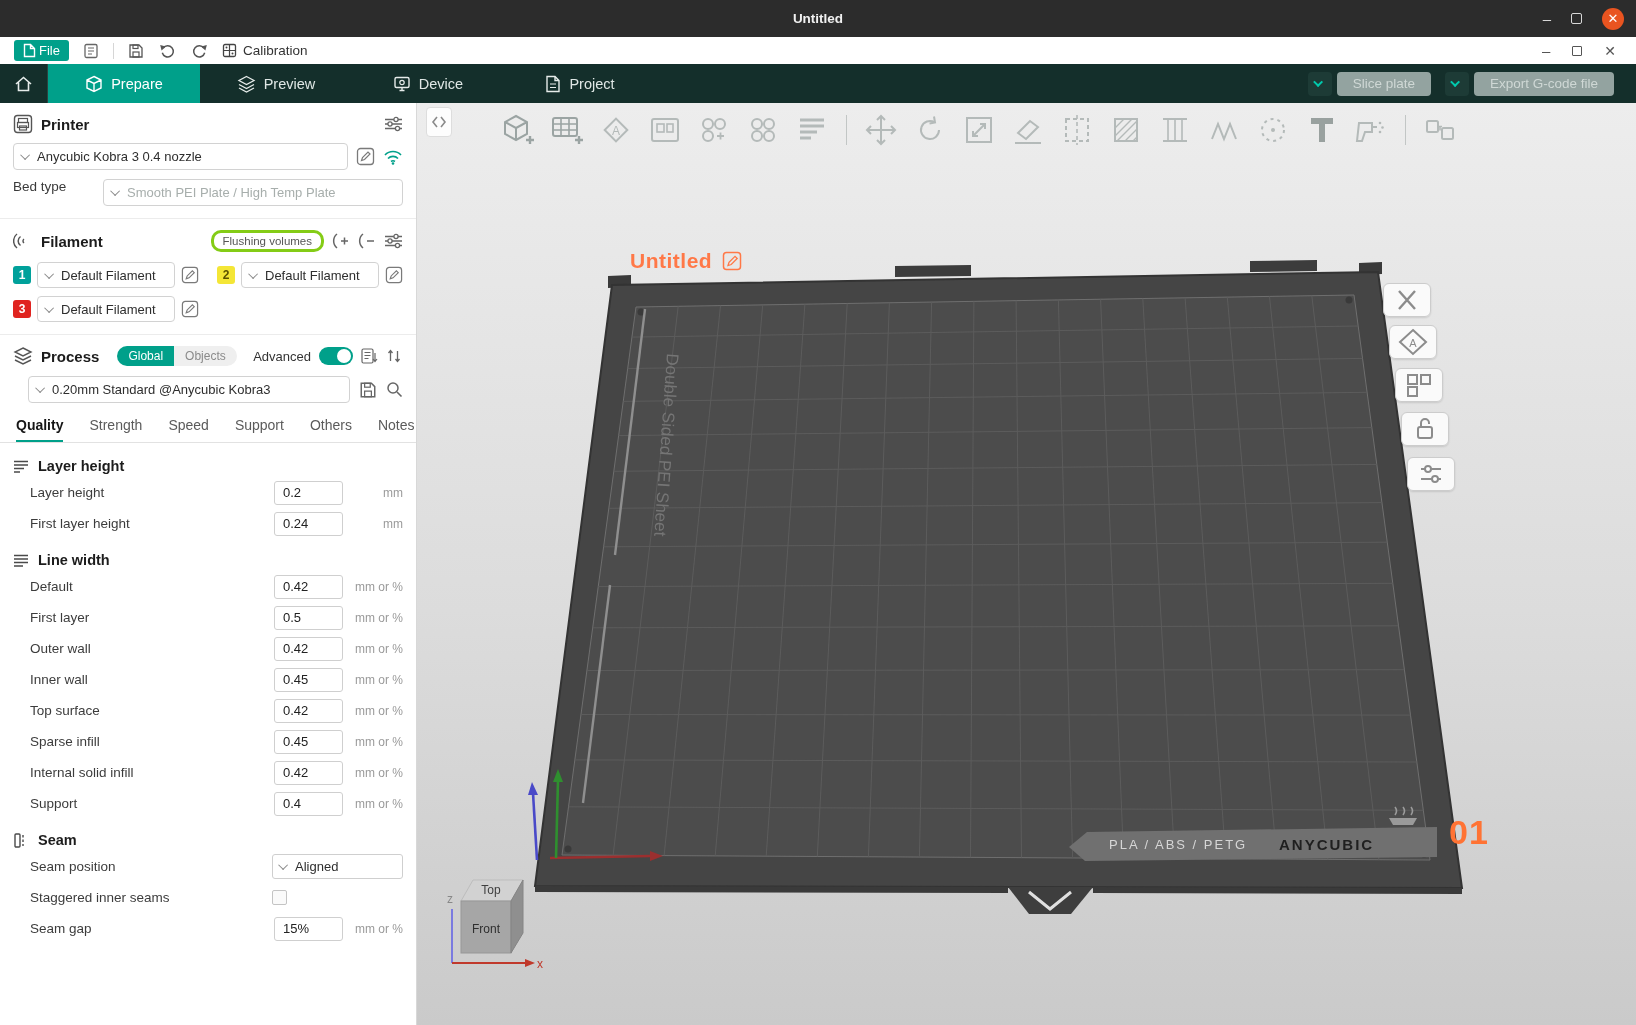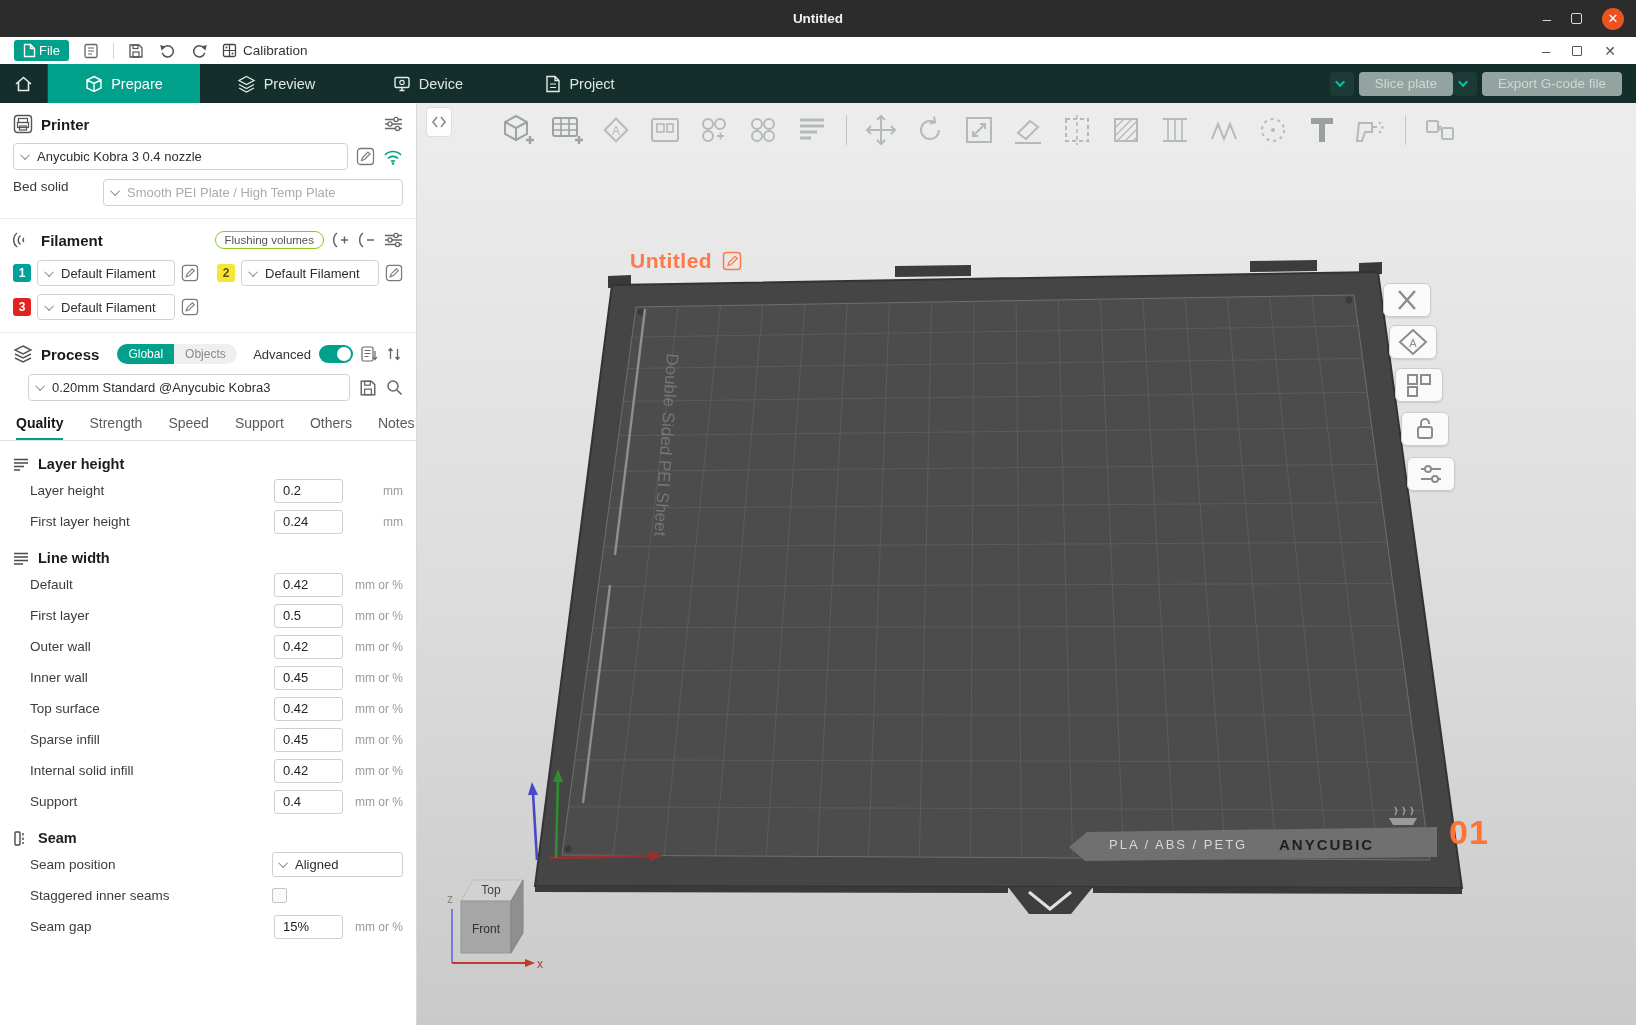--- a/index.html
+++ b/index.html
@@ -24,21 +24,21 @@
   .menubar .controls { margin-left:auto; display:flex; align-items:center; gap:22px; padding-right:6px; }
   .mb-min { color:#555; font-size:15px; line-height:8px; }
   .mb-max { width:10px; height:10px; border:1.4px solid #555; border-radius:1px; }
   .mb-close { color:#555; font-size:14px; }
 
   
   .tabbar { height:39px; background:#142f2b; display:flex; align-items:stretch; }
   .home-cell { width:48px; display:flex; align-items:center; justify-content:center; border-right:1px solid rgba(255,255,255,0.10); }
   .main-tab { width:152px; display:flex; align-items:center; justify-content:center; gap:8px; color:#dfe7e5; font-size:14.5px; }
   .main-tab.active { background:#00a08a; color:#fff; }
-  .tabbar-right { margin-left:auto; display:flex; align-items:center; padding-right:14px; }
+  .tabbar-right { margin-left:auto; display:flex; align-items:center; gap:14px; padding-right:22px; }
   .action-btn { display:flex; align-items:center; gap:5px; }
   .action-btn .chev-box { width:24px; height:24px; background:#1d3b36; border-radius:4px; display:flex; align-items:center; justify-content:center; }
   .action-btn .chev-box .chv { width:7px; height:7px; border-left:2px solid #00c9ad; border-bottom:2px solid #00c9ad; transform:rotate(-45deg) translateY(-2px); }
   .action-btn .body { height:24px; padding:0 16px; background:#93a3a0; border-radius:4px; color:#cfd8d5; font-size:13.5px; display:flex; align-items:center; }
 
   
   .content { position:absolute; top:103px; left:0; right:0; bottom:0; display:flex; }
 
   
   .sidebar { width:417px; background:#fff; border-right:1px solid #d8d8d8; overflow:hidden; flex:none; }
@@ -47,21 +47,21 @@
   .sec-title { font-size:15px; font-weight:bold; color:#1c1c1c; }
   .flex-sp { flex:1; }
   .icn { display:flex; align-items:center; justify-content:center; flex:none; }
   .control-row { display:flex; gap:8px; margin-top:9px; }
   .select { display:flex; align-items:center; gap:7px; height:27px; border:1px solid #d2d2d2; border-radius:4px; background:#fff; padding:0 9px; flex:1; min-width:0; }
   .chevb { width:7px; height:7px; border-left:1.5px solid #8a8a8a; border-bottom:1.5px solid #8a8a8a; transform:rotate(-45deg) translateY(-2px); flex:none; }
   .sel-text { font-size:13px; color:#2e2e2e; white-space:nowrap; overflow:hidden; }
   .select.muted .sel-text { color:#a7aeac; }
   .bed-label { font-size:13.5px; color:#3a3a3a; width:82px; flex:none; }
 
-  .pill-btn { border:1px solid #84cc16; border-radius:10px; font-size:11.5px; color:#555; padding:2px 9px; white-space:nowrap; }
+  .pill-btn { border:3px solid #84cc16; border-radius:10px; font-size:11.5px; color:#555; padding:2px 9px; white-space:nowrap; }
   .fil-grid { display:grid; grid-template-columns:1fr 1fr; column-gap:18px; row-gap:8px; margin-top:10px; }
   .fil-cell { display:flex; align-items:center; gap:6px; }
   .badge { width:18px; height:18px; border-radius:3px; font-size:12px; font-weight:bold; display:flex; align-items:center; justify-content:center; flex:none; }
   .badge.b1 { background:#00a19b; color:#fff; }
   .badge.b2 { background:#f4e636; color:#5c5200; }
   .badge.b3 { background:#e02420; color:#fff; }
   .fil-cell .select { height:26px; }
 
   .scope-toggle { display:flex; margin-left:10px; border-radius:12px; overflow:hidden; flex:none; }
   .scope-opt { font-size:12px; padding:3px 11px; background:#efefef; color:#8a8a8a; }
@@ -264,21 +264,21 @@
               </svg>
           </span>
           <span class="icn">
             <svg width="20" height="16" viewBox="0 0 20 16">
                 <path d="M2 6 a11 11 0 0 1 16 0 M5 9.5 a7 7 0 0 1 10 0 M8 12.5 a3.5 3.5 0 0 1 4 0" fill="none" stroke="#00a08a" stroke-width="1.6"></path>
                 <circle cx="10" cy="14.5" r="1.3" fill="#00a08a"></circle>
               </svg>
           </span>
         </div>
         <div class="control-row">
-          <span class="bed-label">Bed solid</span>
+          <span class="bed-label">Bed type</span>
           <div class="select muted">
             <span class="chevb"></span>
             <span class="sel-text">Smooth PEI Plate / High Temp Plate</span>
           </div>
         </div>
       </div>
 
       <div class="side-section">
         <div class="sec-header">
           <span class="icn">

